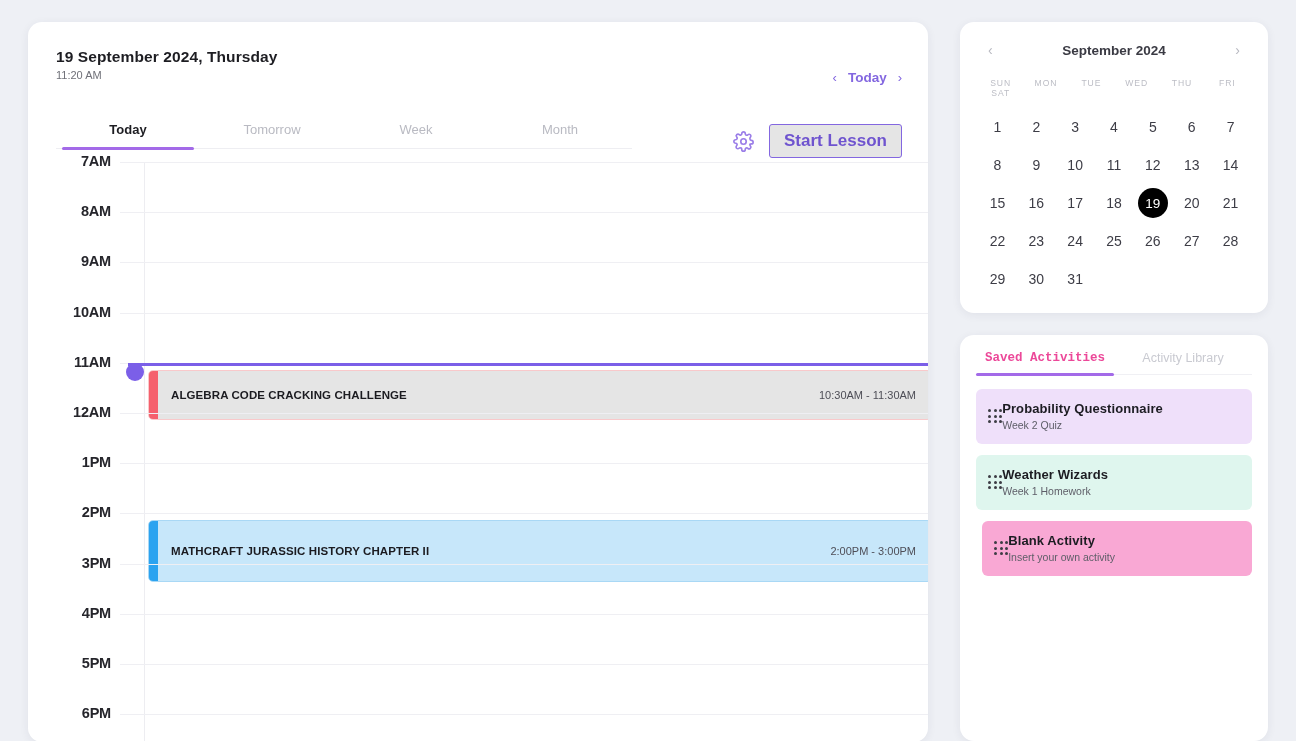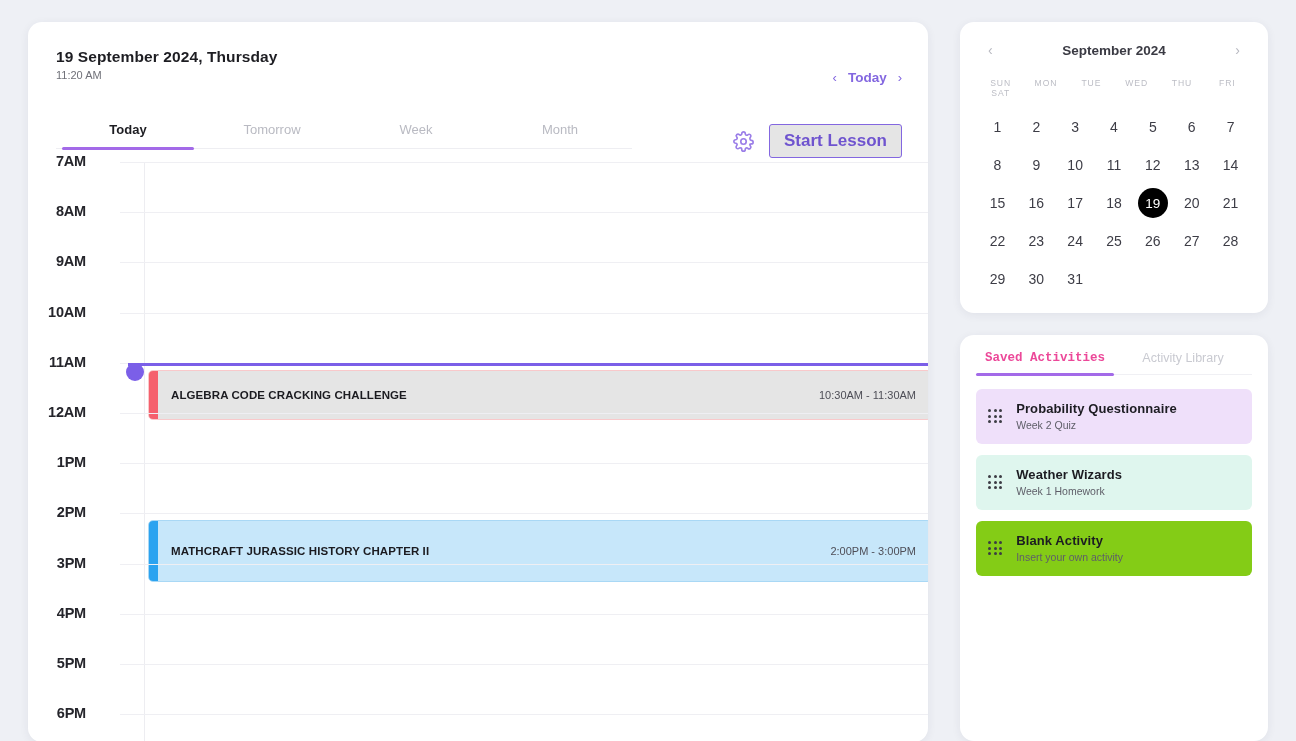--- a/index.html
+++ b/index.html
@@ -137,21 +137,21 @@
     width: 900px;
     height: 580px;
   }
   .row {
     position: relative;
     height: 50.2px;
   }
   .row .tlabel {
     position: absolute;
     left: 0;
-    width: 58px;
+    width: 83px;
     top: -9px;
     text-align: right;
     font-size: 14.5px;
     font-weight: bold;
     color: #25252b;
     letter-spacing: -.2px;
   }
   .row .line {
     position: absolute;
     left: 92px;
@@ -342,21 +342,21 @@
     margin-top: 14px;
     display: flex;
     flex-direction: column;
     gap: 11px;
   }
   .act-card {
     border-radius: 6px;
     padding: 12px 12px 13px 12px;
     display: flex;
     align-items: center;
-    gap: 14px;
+    gap: 0;
     cursor: pointer;
   }
   .dots {
     display: grid;
     grid-template-columns: repeat(3, 3px);
     grid-template-rows: repeat(3, 3px);
     gap: 2.6px;
     flex: 0 0 auto;
     cursor: grab;
   }
@@ -584,21 +584,21 @@
               <i></i>
               <i></i>
               <i></i>
               <i></i>
             </div>
             <div class="act-txt">
               <div class="act-name">Weather Wizards</div>
               <div class="act-sub">Week 1 Homework</div>
             </div>
           </div>
-          <div class="act-card" style="background: #84cc16;">
+          <div class="act-card" style="background: #f9a8d4; margin-left: 6px;">
             <div class="dots">
               <i></i>
               <i></i>
               <i></i>
               <i></i>
               <i></i>
               <i></i>
               <i></i>
               <i></i>
               <i></i>

